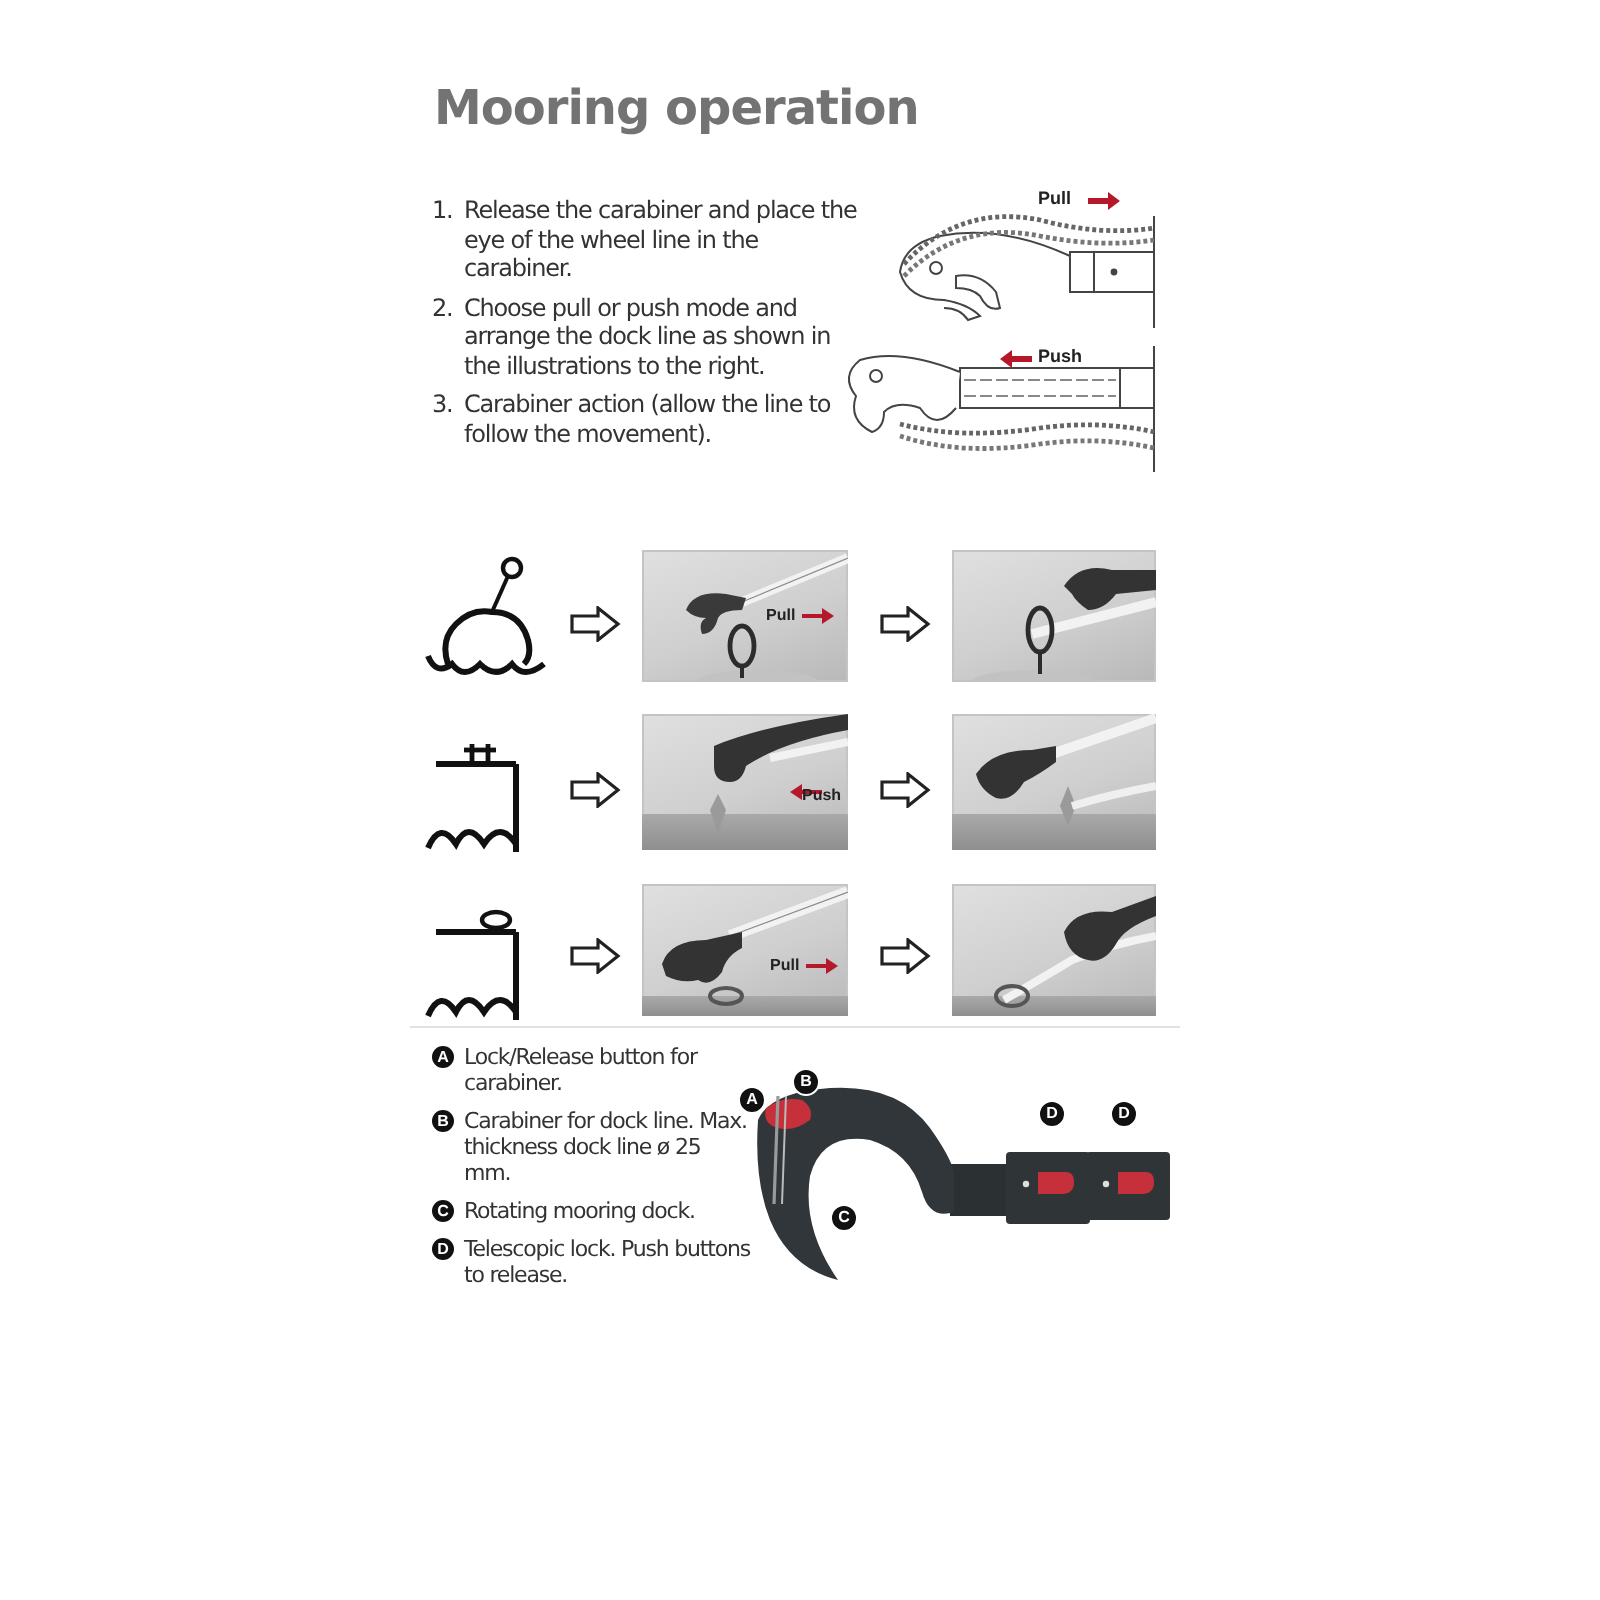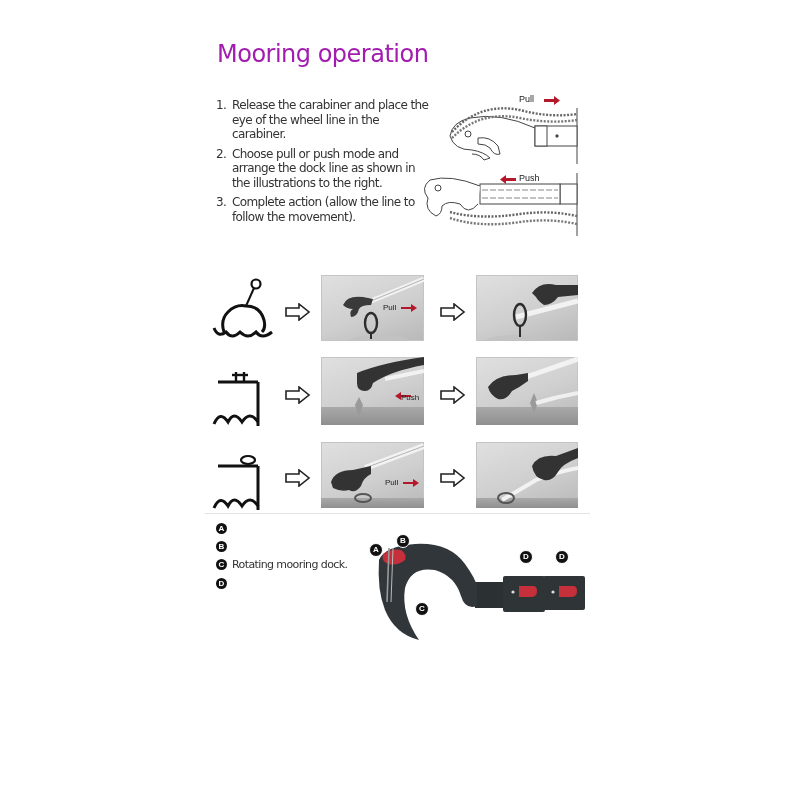--- a/index.html
+++ b/index.html
@@ -1,24 +1,24 @@
 <!DOCTYPE html>
 <html><head>
 <meta charset="utf-8">
 <style>
   html,body{margin:0;padding:0;background:#ffffff;}
   body{width:800px;height:800px;position:relative;overflow:hidden;font-family:"Liberation Sans",sans-serif;color:#2a2a2a;}
   .abs{position:absolute;}
-  .title{left:217px;top:40px;font-size:24px;letter-spacing:-0.5px;color:#a21caf;font-family:"DejaVu Sans",sans-serif;font-weight:normal;}
+  .title{left:217px;top:40px;font-size:24px;letter-spacing:-0.5px;color:#737373;font-family:"DejaVu Sans",sans-serif;font-weight:bold;}
   .steps{left:216px;top:98px;width:215px;font-size:12px;line-height:14.5px;color:#333;font-family:"DejaVu Sans",sans-serif;letter-spacing:-0.6px;}
   .step{display:flex;margin-bottom:5px;}
   .step .num{width:16px;flex:none;}
   .photo{background:linear-gradient(160deg,#e0e0e0 0%,#cfcfcf 55%,#b8b8b8 100%);box-shadow:inset 0 0 0 1px #c4c4c4;overflow:hidden;}
   .floor{position:absolute;left:0;right:0;bottom:0;height:18px;background:linear-gradient(180deg,#a9a9a9,#8f8f8f);}
-  .lbl{position:absolute;font-size:8px;font-weight:normal;color:#222;}
+  .lbl{position:absolute;font-size:8px;font-weight:bold;color:#222;}
   .divider{left:205px;top:513px;width:385px;height:1px;background:#e2e2e2;}
   .legend{left:216px;top:522px;width:160px;font-family:"DejaVu Sans",sans-serif;font-size:11px;line-height:13px;color:#333;letter-spacing:-0.6px;}
   .leg{display:flex;margin-bottom:6px;}
   .badge{flex:none;width:11px;height:11px;border-radius:50%;background:#111;color:#fff;font-size:8px;font-weight:bold;line-height:11px;text-align:center;margin-right:5px;margin-top:1px;font-family:"Liberation Sans",sans-serif;letter-spacing:0;}
   .cbadge{position:absolute;width:12px;height:12px;border-radius:50%;background:#111;color:#fff;font-size:8px;font-weight:bold;line-height:12px;text-align:center;border:1px solid #fff;}
 </style>
 </head>
 <body>
 
 <div class="abs title">Mooring operation</div>
@@ -27,21 +27,21 @@
   <div class="step">
     <span class="num">1.</span>
     <span>Release the carabiner and place the eye of the wheel line in the carabiner.</span>
   </div>
   <div class="step">
     <span class="num">2.</span>
     <span>Choose pull or push mode and arrange the dock line as shown in the illustrations to the right.</span>
   </div>
   <div class="step">
     <span class="num">3.</span>
-    <span>Complete action (allow the line to follow the movement).</span>
+    <span>Carabiner action (allow the line to follow the movement).</span>
   </div>
 </div>
 
 <div class="abs" style="left:420px;top:88px;width:170px;height:150px;">
   <svg width="170" height="150" viewBox="0 0 170 150">
     <g fill="none" stroke="#444" stroke-width="1">
 
       <line x1="157" y1="20" x2="157" y2="76"></line>
       <rect x="115" y="38" width="42" height="20" fill="#fff"></rect>
       <rect x="115" y="38" width="12" height="20" fill="#fff"></rect>
@@ -176,30 +176,33 @@
     <path d="M56 24 Q 62 12 80 14 L 102 6 L 102 16 Q 86 22 82 30 Q 76 40 68 38 Q 58 36 56 24 Z" fill="#333"></path>
     <ellipse cx="30" cy="56" rx="8" ry="5" fill="none" stroke="#555" stroke-width="2"></ellipse>
   </svg>
 </div>
 
 <div class="abs divider"></div>
 
 <div class="abs legend">
   <div class="leg">
     <span class="badge">A</span>
+    <span>Lock/Release button for carabiner.</span>
   </div>
   <div class="leg">
     <span class="badge">B</span>
+    <span>Carabiner for dock line. Max. thickness dock line ø 25 mm.</span>
   </div>
   <div class="leg">
     <span class="badge">C</span>
     <span>Rotating mooring dock.</span>
   </div>
   <div class="leg">
     <span class="badge">D</span>
+    <span>Telescopic lock. Push buttons to release.</span>
   </div>
 </div>
 
 <div class="abs" style="left:365px;top:530px;width:220px;height:130px;">
   <svg width="220" height="130" viewBox="0 0 220 130">
 
     <rect x="110" y="52" width="30" height="26" fill="#2b3032"></rect>
     <rect x="138" y="46" width="42" height="36" rx="2" fill="#2f3436"></rect>
     <rect x="178" y="46" width="42" height="34" rx="2" fill="#2f3436"></rect>
     <circle cx="148" cy="62" r="1.6" fill="#ddd"></circle>

